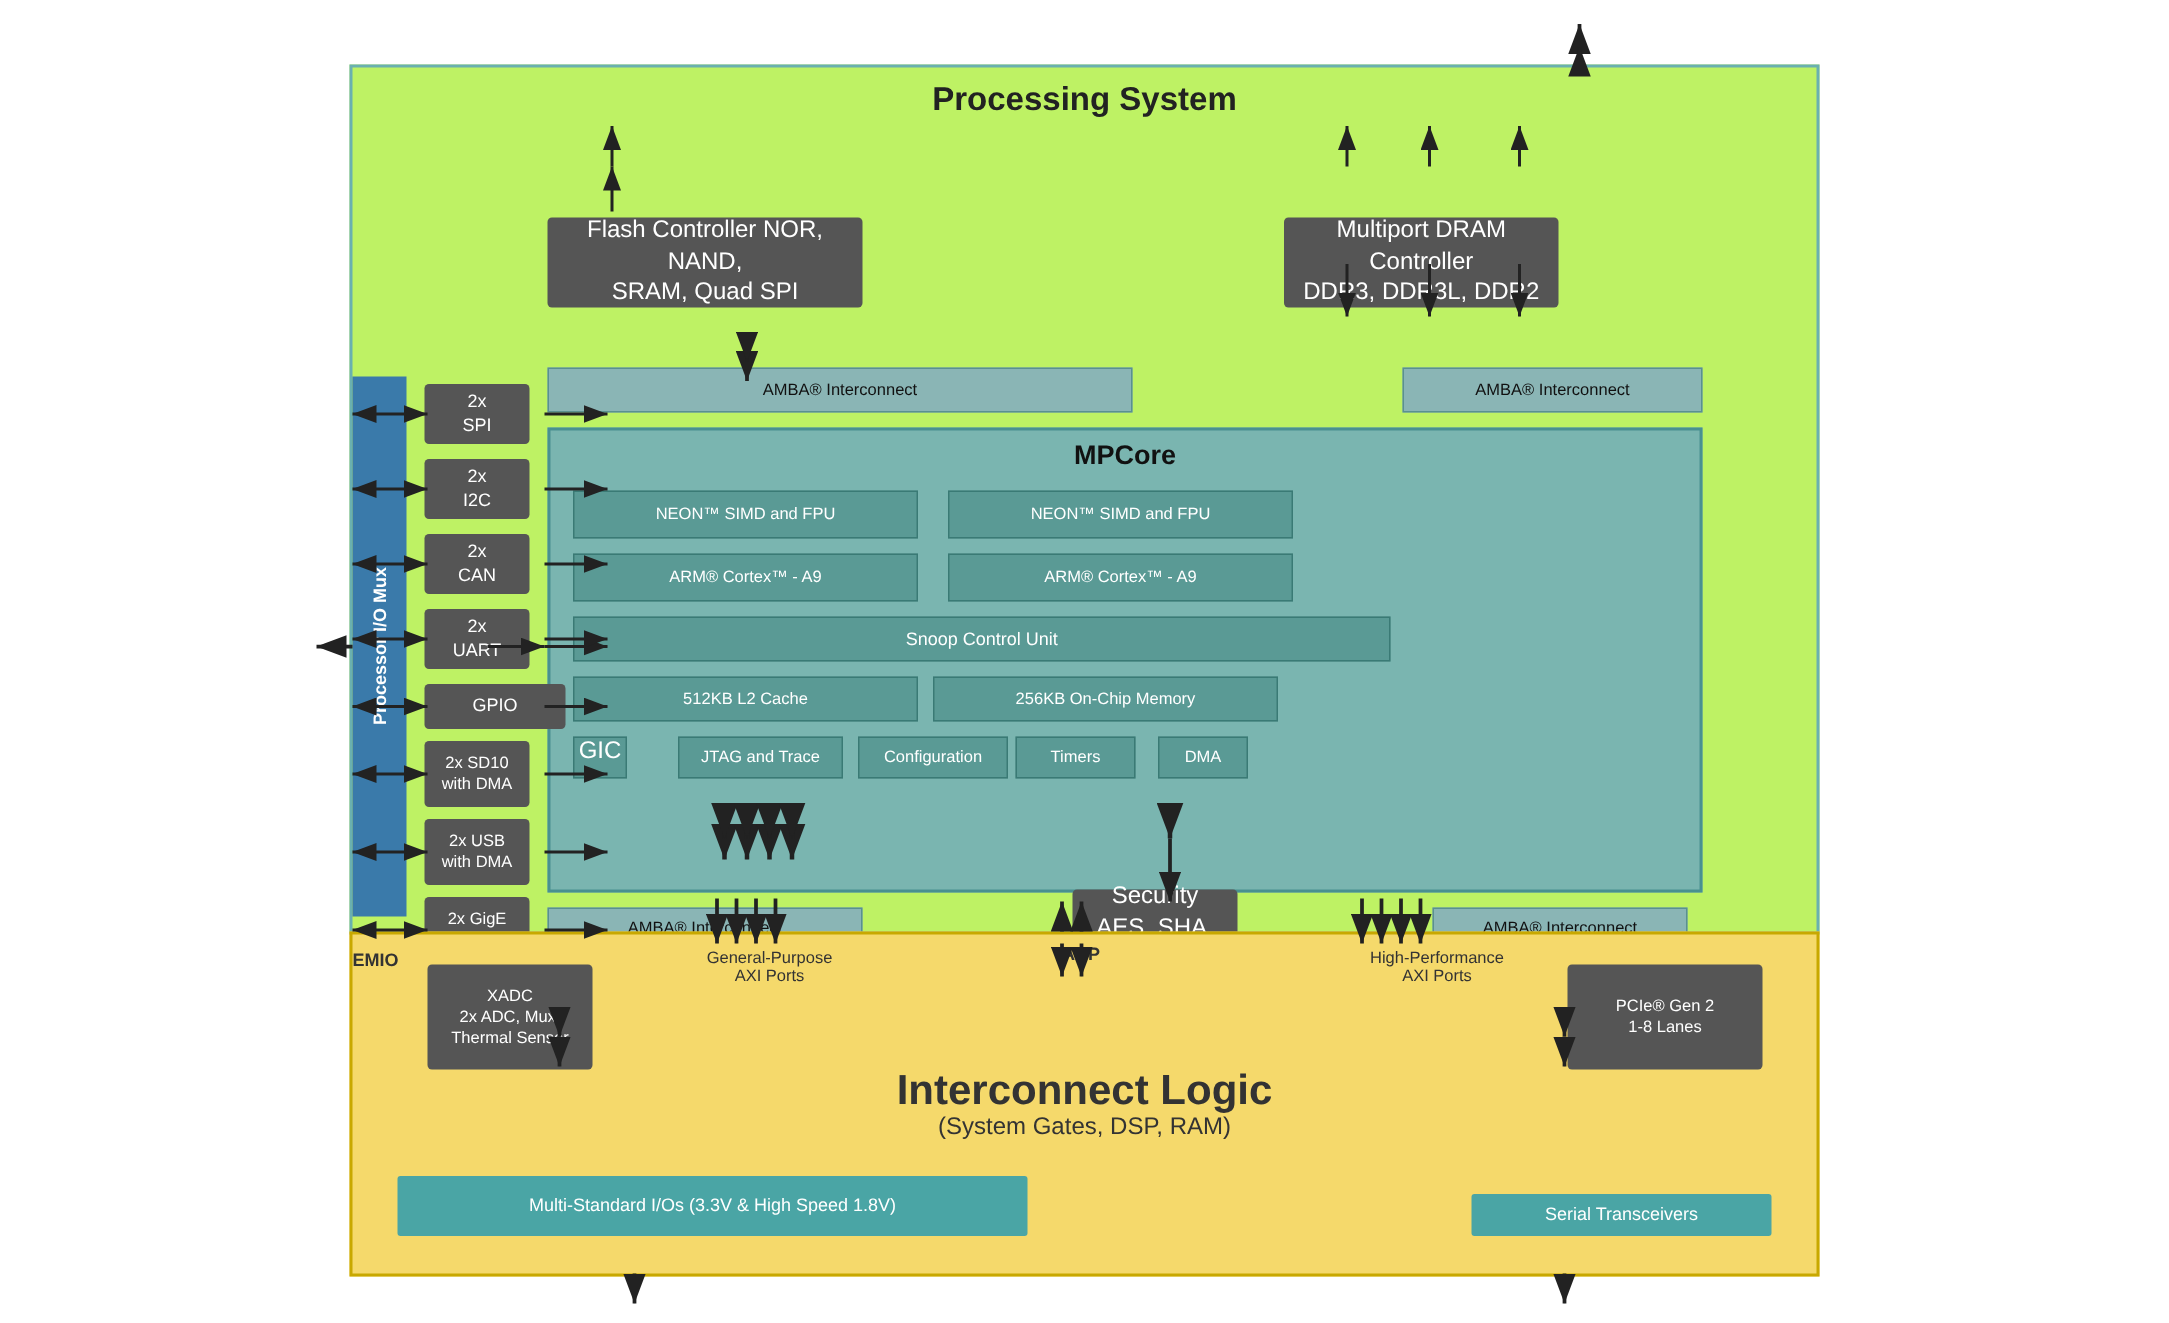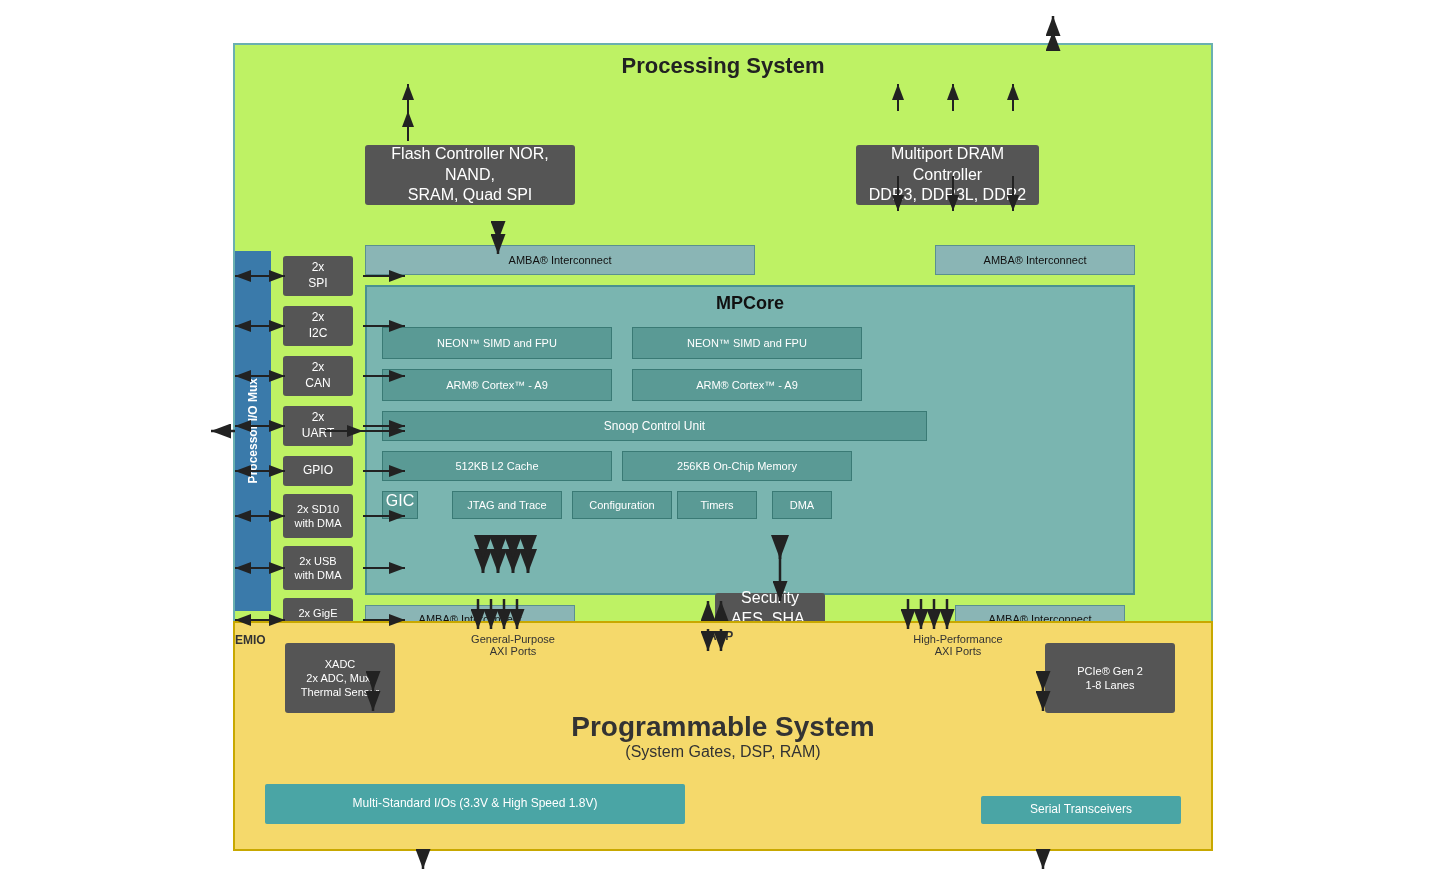--- a/index.html
+++ b/index.html
@@ -528,21 +528,21 @@
   </div>
 
   <div class="dark-box" style="position:absolute; top:345px; left:110px; width:70px; height:40px; font-size:12px;">
     <span>2x<br>CAN</span>
   </div>
 
   <div class="dark-box" style="position:absolute; top:395px; left:110px; width:70px; height:40px; font-size:12px;">
     <span>2x<br>UART</span>
   </div>
 
-  <div class="dark-box" style="position:absolute; top:445px; left:110px; width:70px; height:30px; font-size:12px;">
+  <div class="dark-box" style="position:absolute; top:445px; left:110px; width:94px; height:30px; font-size:12px;">
     <span>GPIO</span>
   </div>
 
   <div class="dark-box" style="position:absolute; top:483px; left:110px; width:70px; height:44px; font-size:11px;">
     <span>2x SD10<br>with DMA</span>
   </div>
 
   <div class="dark-box" style="position:absolute; top:535px; left:110px; width:70px; height:44px; font-size:11px;">
     <span>2x USB<br>with DMA</span>
   </div>
@@ -563,21 +563,21 @@
 
     <div class="teal-box" style="left:30px; bottom:25px; width:420px; height:40px; font-size:12px; background:#4aa5a5;">
       <span>Multi-Standard I/Os (3.3V &amp; High Speed 1.8V)</span>
     </div>
 
     <div class="teal-box" style="right:30px; bottom:25px; width:200px; height:28px; font-size:12px; background:#4aa5a5;">
       <span>Serial Transceivers</span>
     </div>
 
     <div class="programmable-logic-title">
-      <div class="main">Programmable System</div>
+      <div class="main">Interconnect Logic</div>
       <div class="sub">(System Gates, DSP, RAM)</div>
     </div>
   </div>
 
   <div style="position:absolute; top:622px; left:62px; font-size:12px; font-weight:bold; color:#333;">EMIO</div>
   <div style="position:absolute; top:622px; left:290px; font-size:11px; color:#333; text-align:center; width:100px;">General-Purpose<br>AXI Ports</div>
   <div style="position:absolute; top:618px; left:535px; font-size:12px; font-weight:bold; color:#333;">ACP</div>
   <div style="position:absolute; top:622px; left:720px; font-size:11px; color:#333; text-align:center; width:130px;">High-Performance<br>AXI Ports</div>
 
   <svg class="arrows-svg" xmlns="http://www.w3.org/2000/svg">

